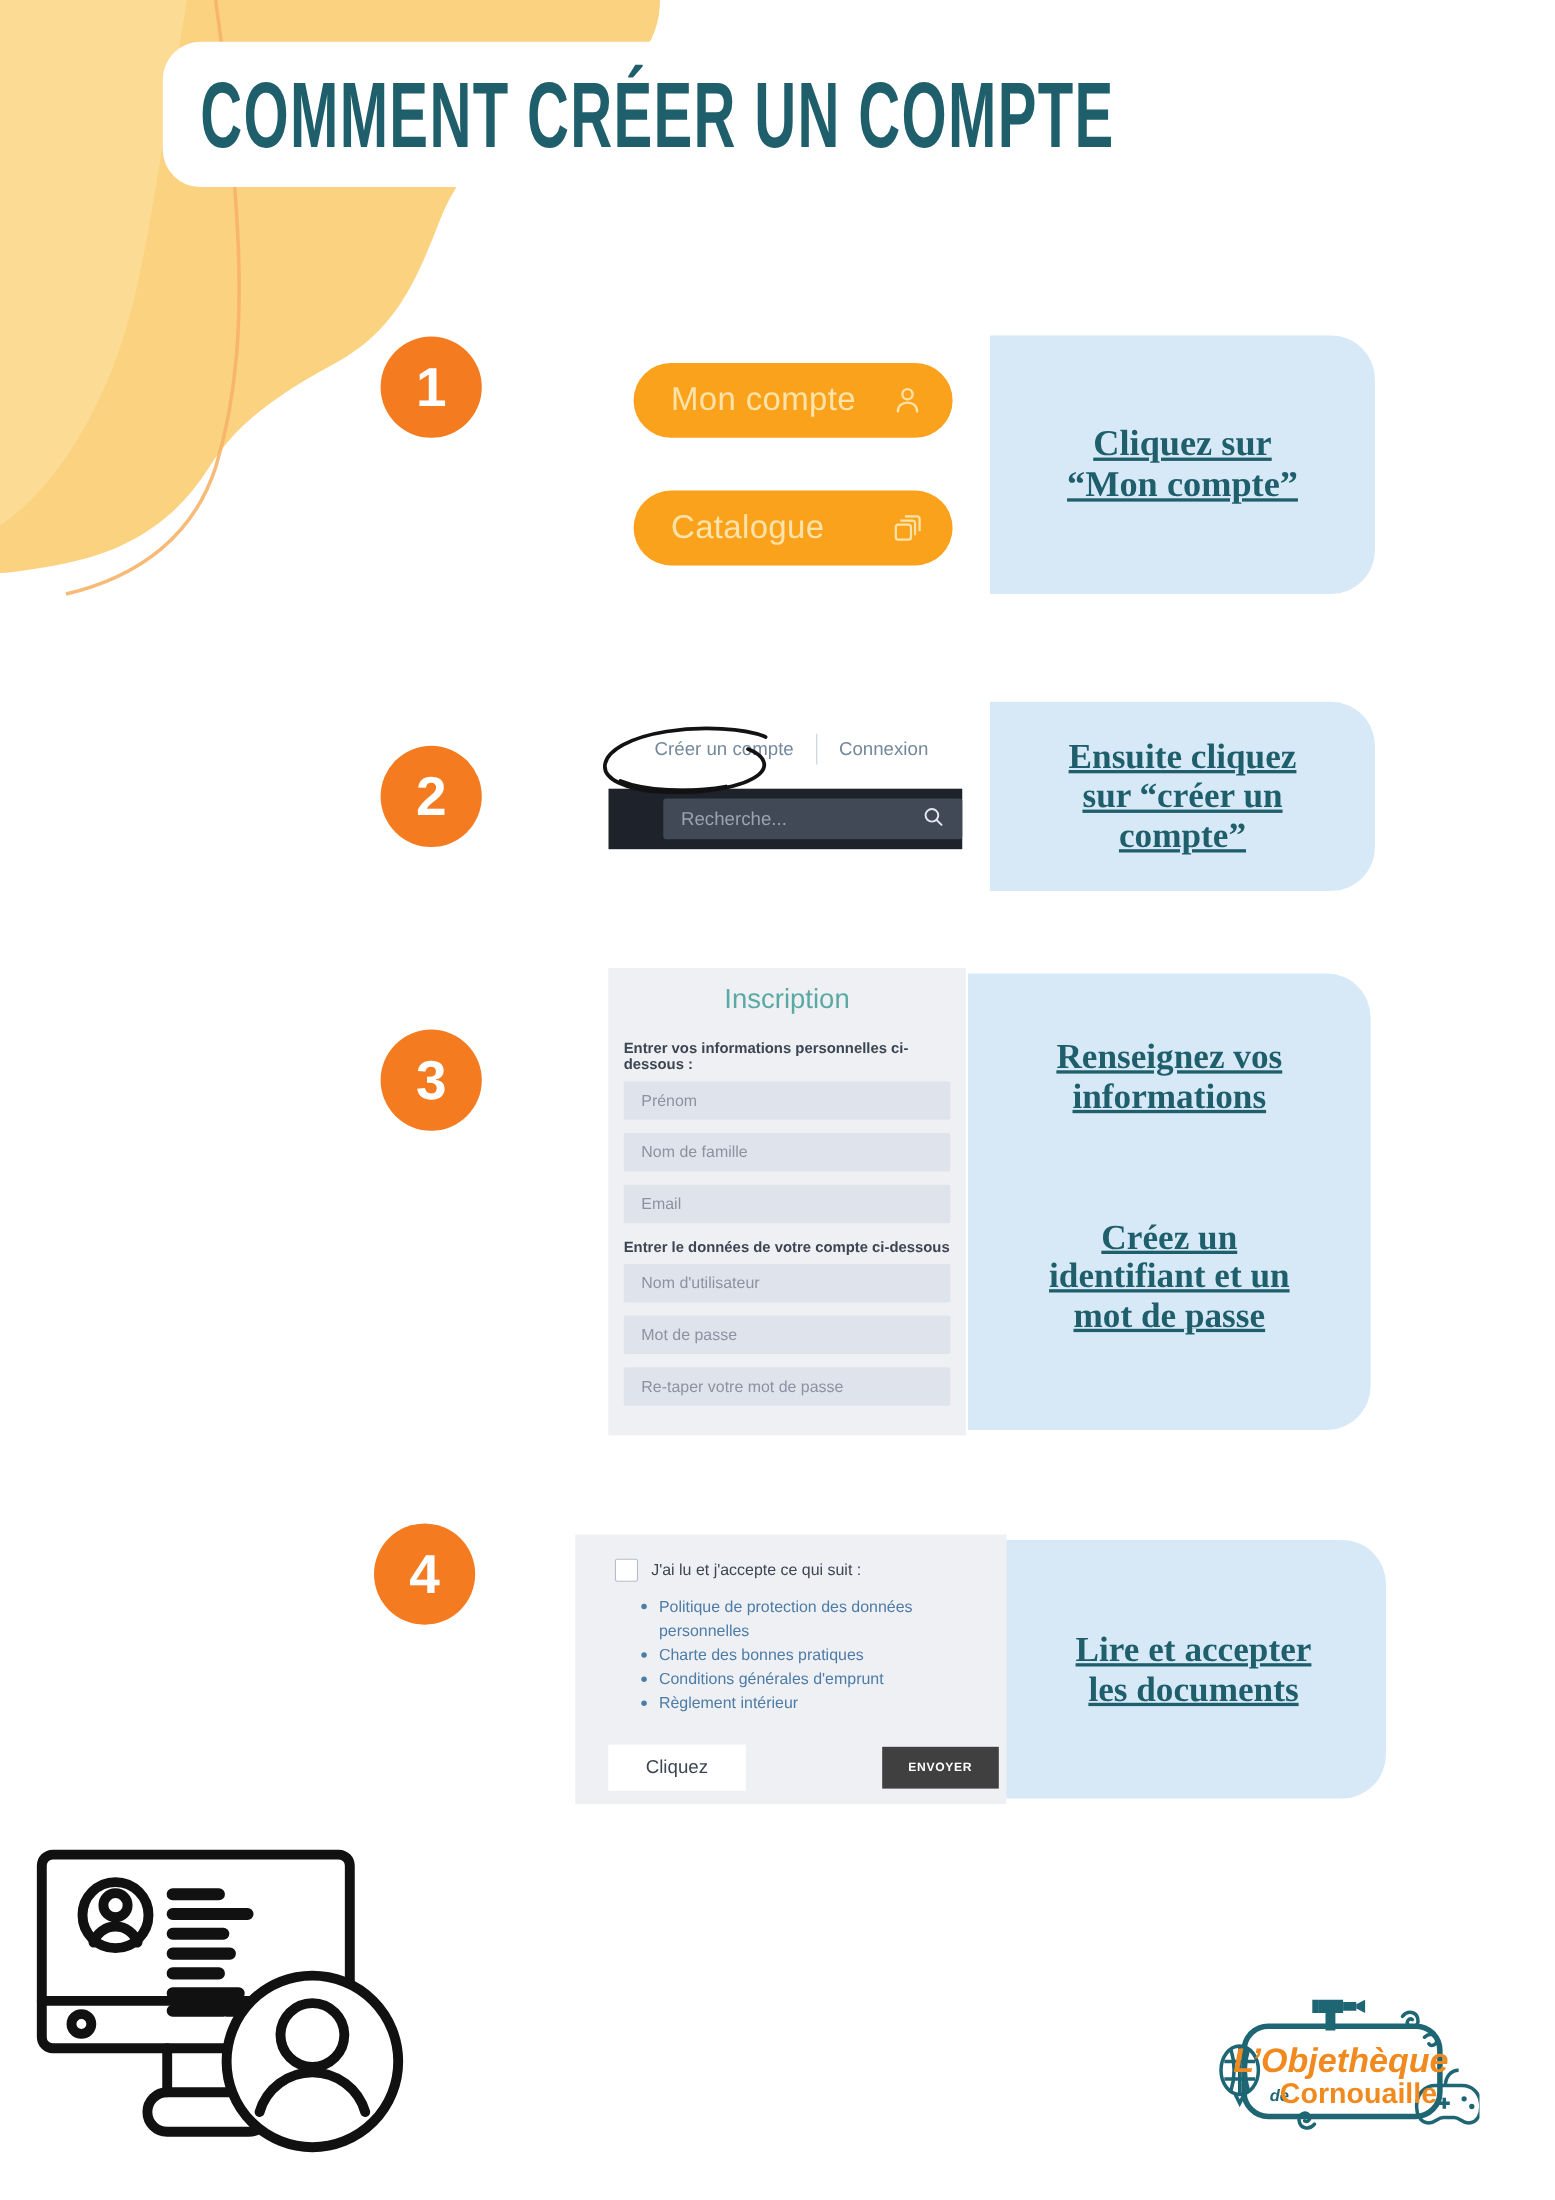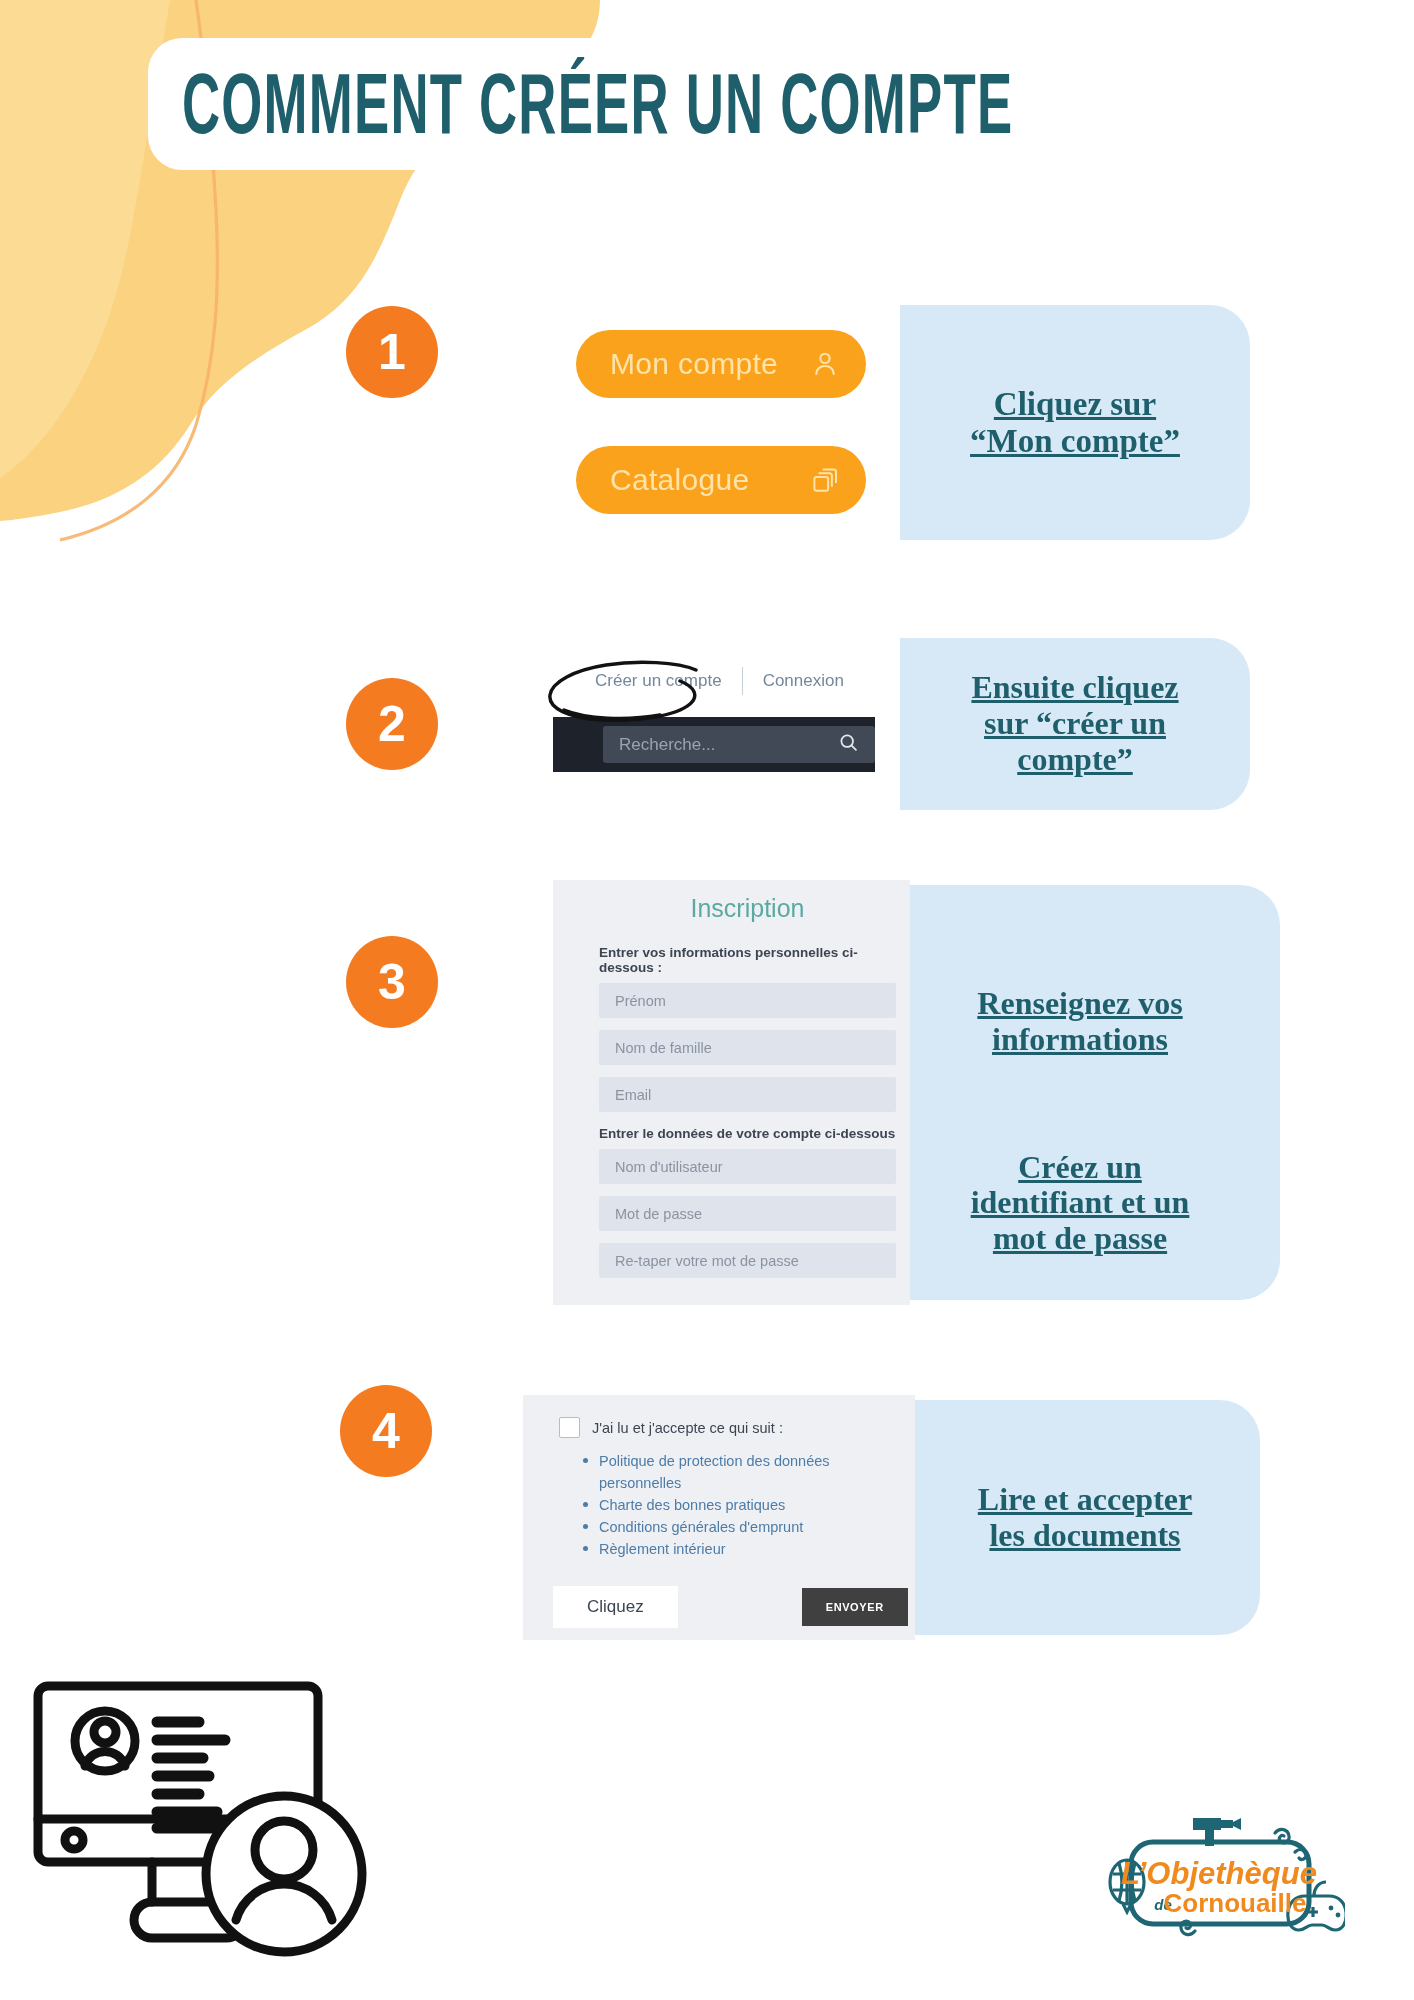--- a/index.html
+++ b/index.html
@@ -219,30 +219,30 @@
 
 <div class="ellipse-annot" style="left:546px;top:660px;">
   <svg width="192" height="62" viewBox="0 0 192 62" fill="none" stroke="#121212" stroke-width="3.4" stroke-linecap="round">
     <path d="M150 10C132 2 92 0 60 5 28 10 6 22 4 35c-2 13 18 23 52 25 34 2 74-4 88-16 9-8 5-17-10-23"></path>
     <path d="M18 50c22 9 62 11 96 5"></path>
   </svg>
 </div>
 
 <div class="step-num" style="left:346px;top:936px;">3</div>
 
-<div class="callout r1" style="left:880px;top:885px;width:400px;height:415px;font-size:32px;justify-content:center;padding-top:58px;box-sizing:border-box;">
+<div class="callout r1" style="left:880px;top:885px;width:366px;height:415px;font-size:32px;justify-content:flex-start;padding-top:58px;box-sizing:border-box;">
   <div>Renseignez vos</div>
   <div>informations</div>
   <div style="height:92px;"></div>
   <div>Créez un</div>
   <div>identifiant et un</div>
   <div>mot de passe</div>
 </div>
 
-<div class="mock3" style="left:553px;top:880px;width:325px;height:425px;padding-left:32px;">
+<div class="mock3" style="left:553px;top:880px;width:325px;height:425px;">
   <div class="h">Inscription</div>
 
   <div class="lab">Entrer vos informations personnelles ci-dessous :</div>
   <div class="fld">Prénom</div>
   <div class="fld">Nom de famille</div>
   <div class="fld">Email</div>
 
   <div class="lab" style="margin-top:14px;">Entrer le données de votre compte ci-dessous</div>
   <div class="fld">Nom d'utilisateur</div>
   <div class="fld">Mot de passe</div>

